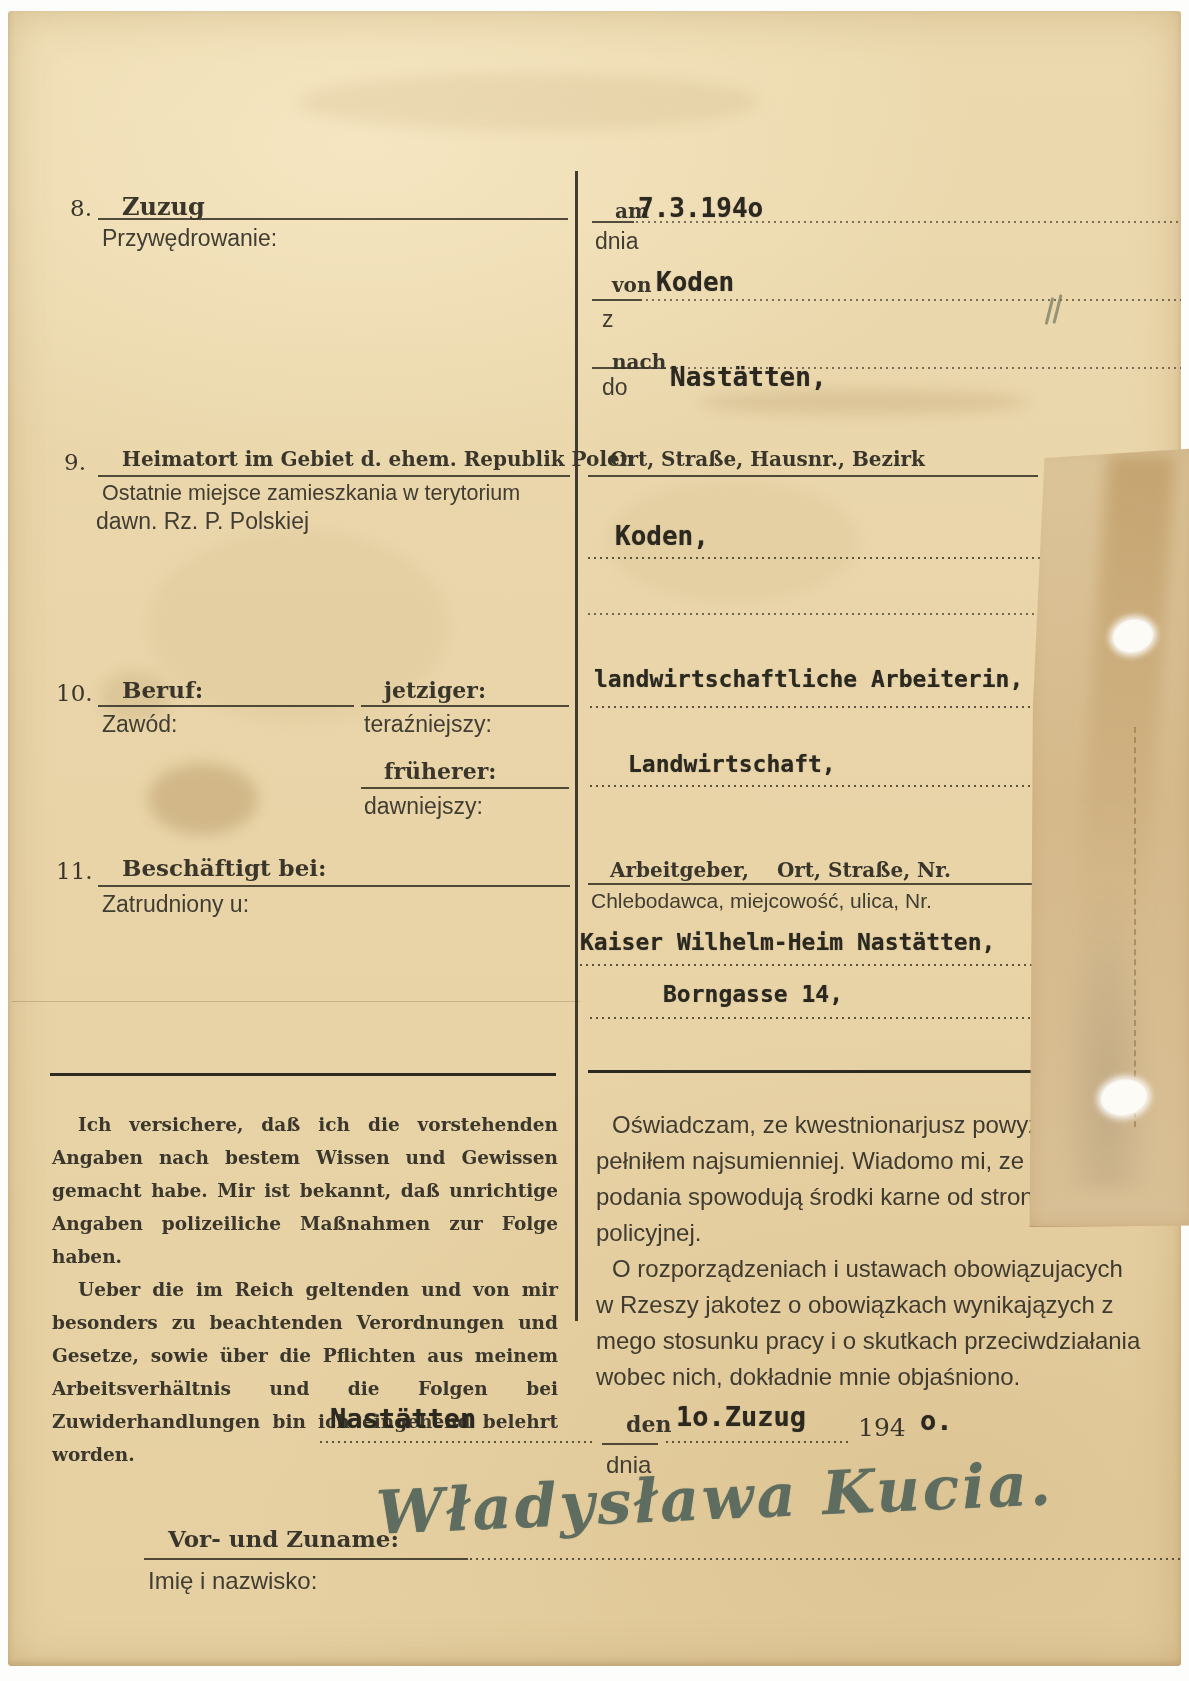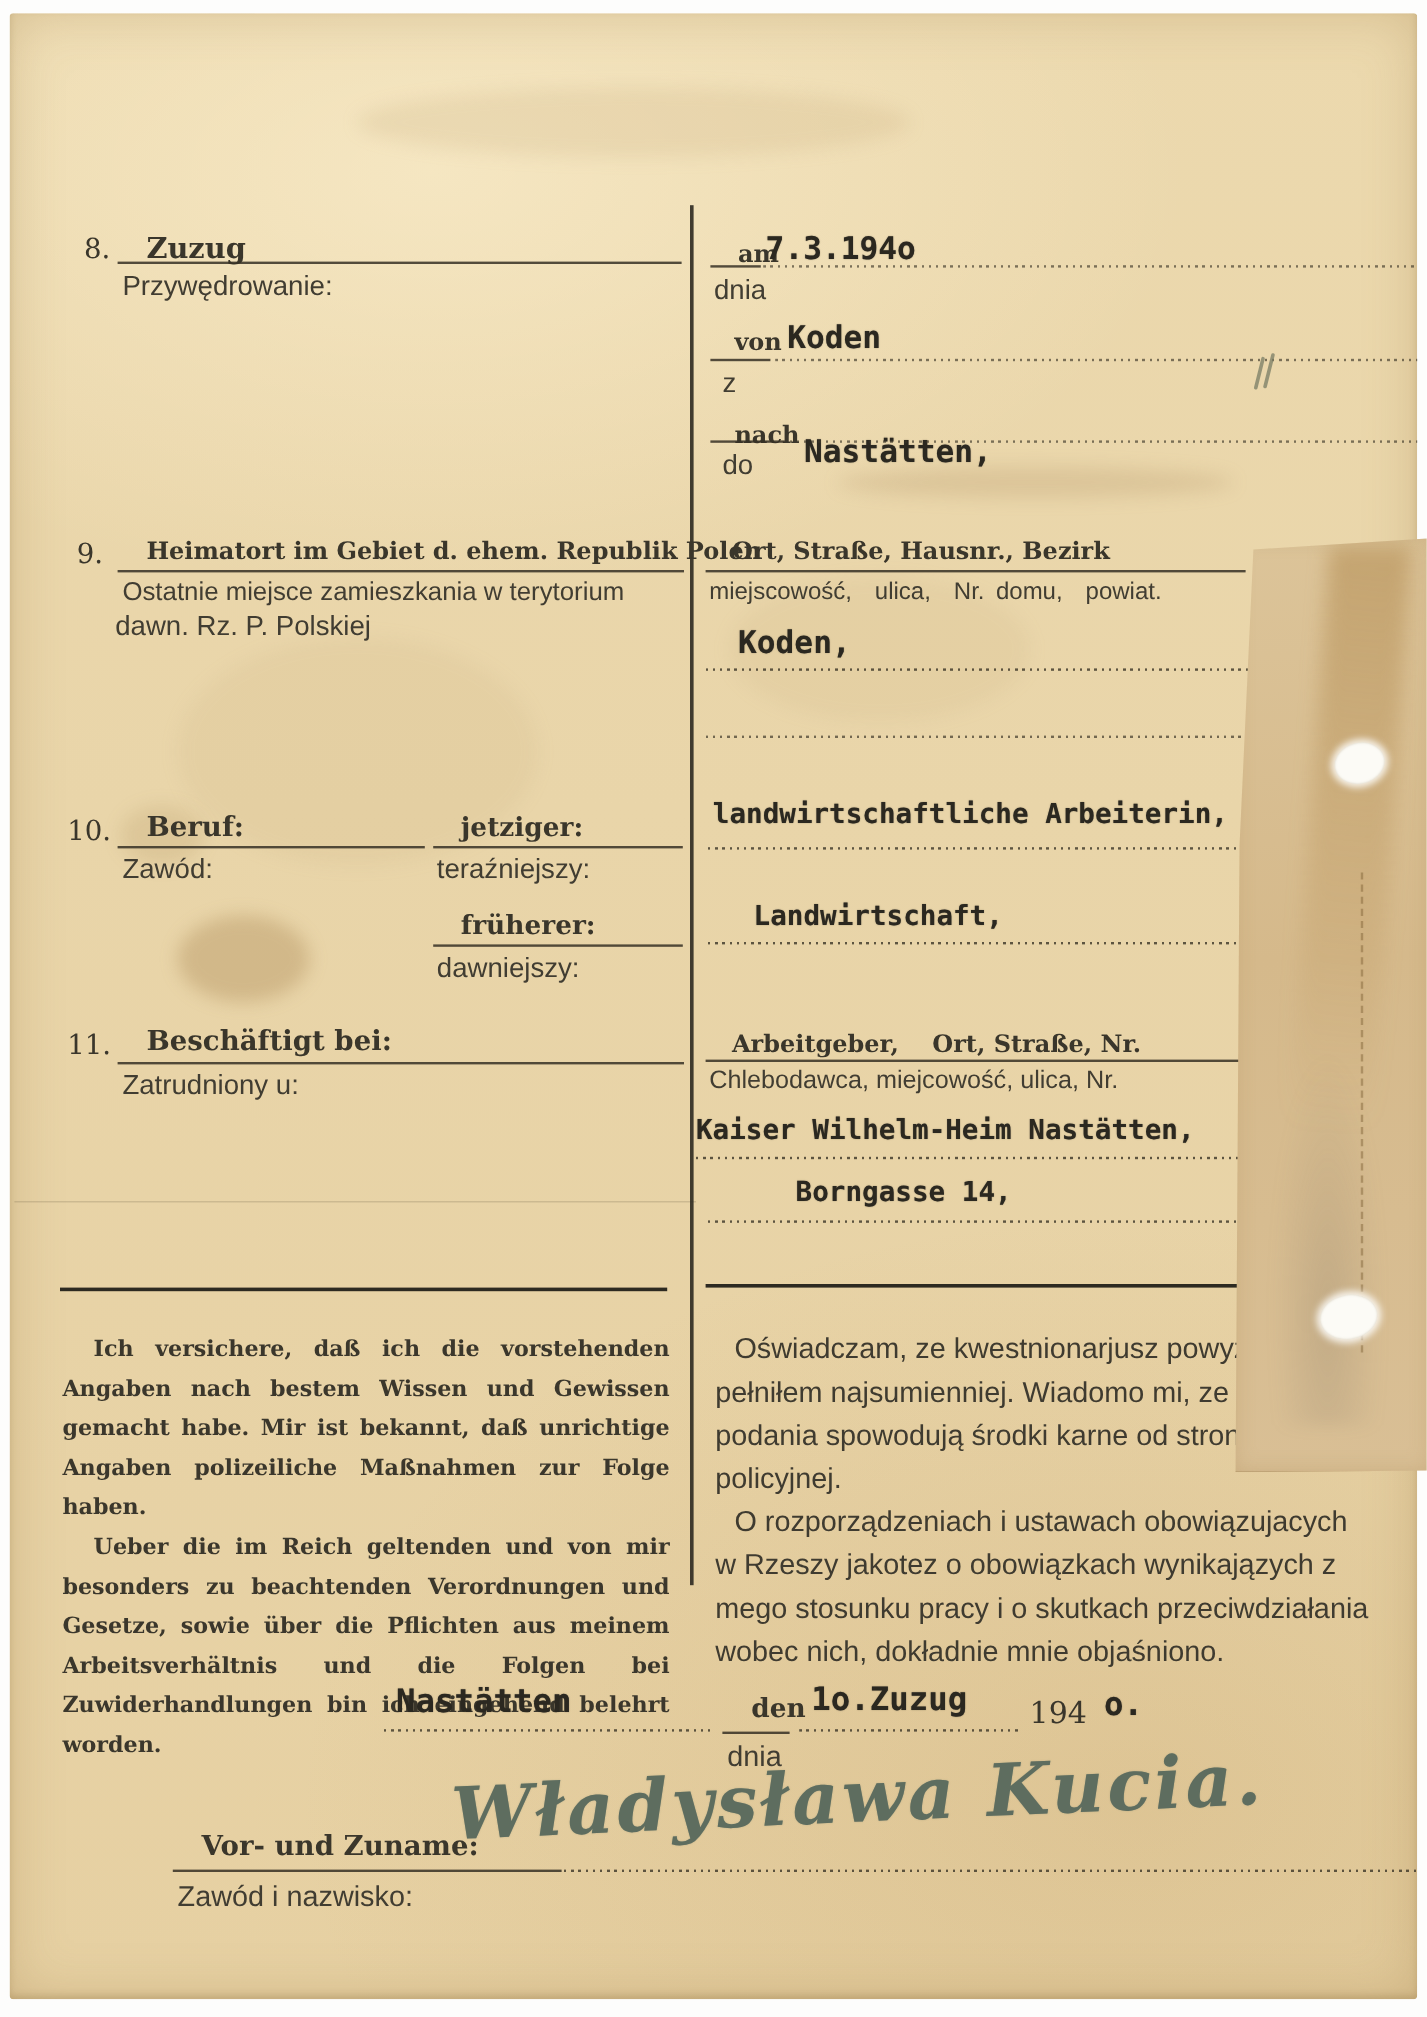--- a/index.html
+++ b/index.html
@@ -102,21 +102,20 @@
     <div class="penmark" style="left:1048px;top:283px;height:30px;transform:rotate(14deg);"></div>
 
     <div class="abs antiqua" style="left:56px;top:438px;font-size:23px;">9.</div>
     <div class="abs fraktur" style="left:94px;top:436px;font-size:20px;">Heimatort im Gebiet d. ehem. Republik Polen</div>
     <div class="uline" style="left:90px;top:464px;width:472px;"></div>
     <div class="abs sans" style="left:94px;top:470px;font-size:21.5px;">Ostatnie miejsce zamieszkania w terytorium</div>
     <div class="abs sans" style="left:88px;top:497px;font-size:23px;">dawn. Rz. P. Polskiej</div>
 
     <div class="abs fraktur" style="left:582px;top:436px;font-size:20px;">Ort, Straße, Hausnr., Bezirk</div>
     <div class="uline" style="left:580px;top:464px;width:450px;height:1.5px;"></div>
-    <div class="abs sans" style="left:583px;top:471px;font-size:20px;word-spacing:4px;">miejscowość,  ulica,  Nr. domu,  powiat.</div>
     <div class="abs typed" style="left:607px;top:510px;font-size:26px;">Koden,</div>
     <div class="dotline" style="left:580px;top:546px;width:455px;"></div>
     <div class="dotline" style="left:580px;top:602px;width:455px;opacity:.85;"></div>
 
     <div class="abs antiqua" style="left:48px;top:669px;font-size:23px;">10.</div>
     <div class="abs fraktur" style="left:94px;top:665px;font-size:23px;">Beruf:</div>
     <div class="uline" style="left:90px;top:694px;width:256px;"></div>
     <div class="abs sans" style="left:94px;top:700px;font-size:23px;">Zawód:</div>
     <div class="abs fraktur" style="left:356px;top:666px;font-size:22px;">jetziger:</div>
     <div class="uline" style="left:353px;top:694px;width:208px;"></div>
@@ -167,21 +166,21 @@
     <div class="uline" style="left:594px;top:1432px;width:56px;"></div>
     <div class="abs sans" style="left:598px;top:1440px;font-size:24px;">dnia</div>
     <div class="abs typed" style="left:668px;top:1390px;font-size:27px;">1o.Zuzug</div>
     <div class="dotline" style="left:658px;top:1430px;width:185px;"></div>
     <div class="abs antiqua" style="left:850px;top:1402px;font-size:25px;">194</div>
     <div class="abs typed" style="left:912px;top:1394px;font-size:27px;">o.</div>
 
     <div class="abs fraktur" style="left:140px;top:1514px;font-size:23px;">Vor- und Zuname:</div>
     <div class="uline" style="left:136px;top:1547px;width:324px;"></div>
     <div class="dotline" style="left:462px;top:1547px;width:712px;"></div>
-    <div class="abs sans" style="left:140px;top:1556px;font-size:24px;">Zawód i nazwisko:</div>
+    <div class="abs sans" style="left:140px;top:1556px;font-size:24px;">Imię i nazwisko:</div>
     <div class="abs" id="signature" style="left:368px;top:1452px;">Władysława Kucia.</div>
 
     <div id="tape">
       <div class="streak1"></div>
       <div class="streak2"></div>
       <div class="fold"></div>
     </div>
 
     <div class="hole" style="left:1104px;top:608px;width:42px;height:34px;transform:rotate(-14deg);"></div>
     <div class="hole" style="left:1092px;top:1068px;width:48px;height:37px;transform:rotate(-10deg);"></div>

